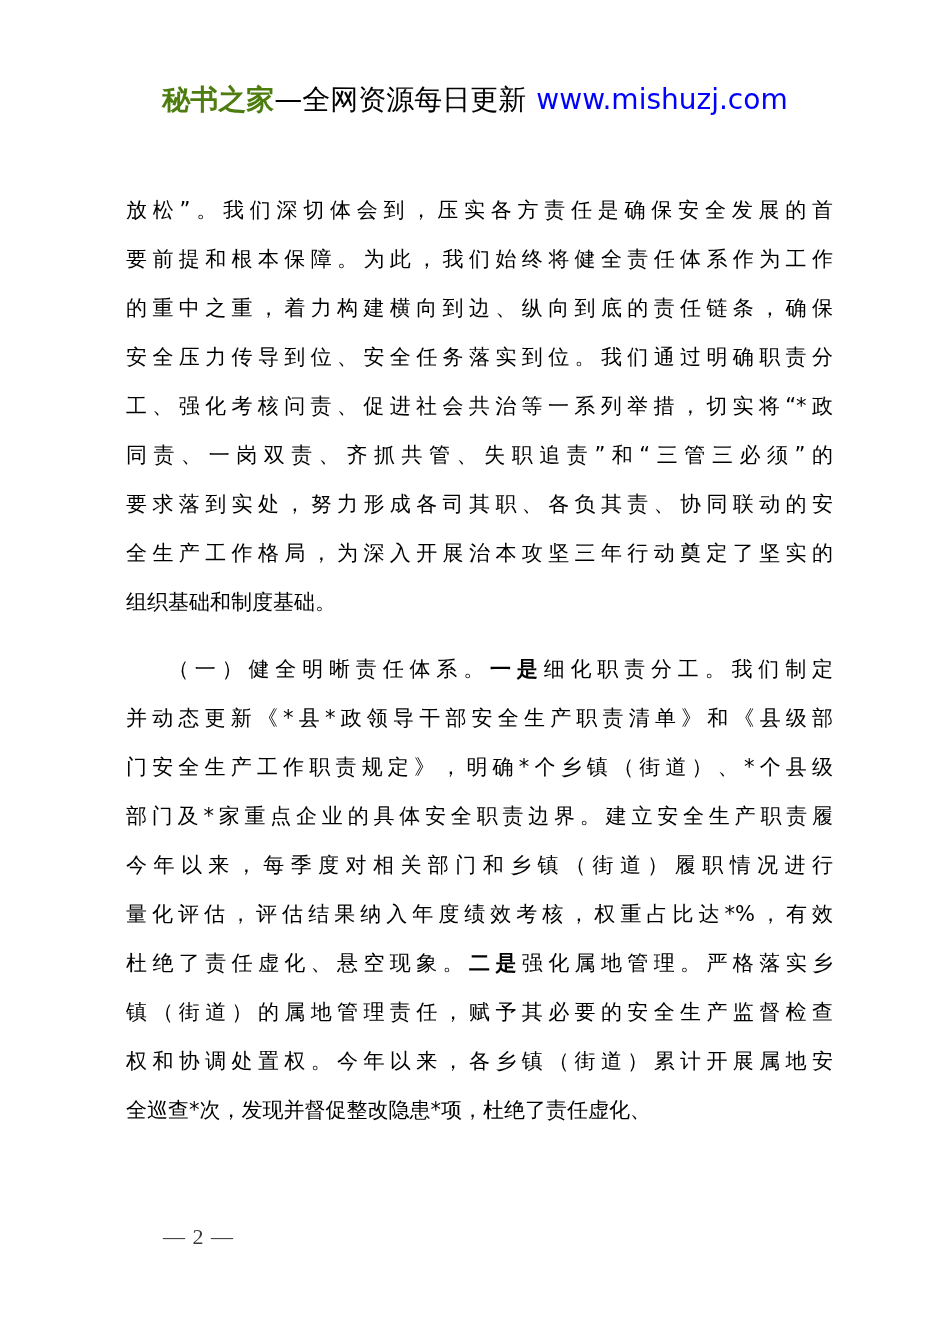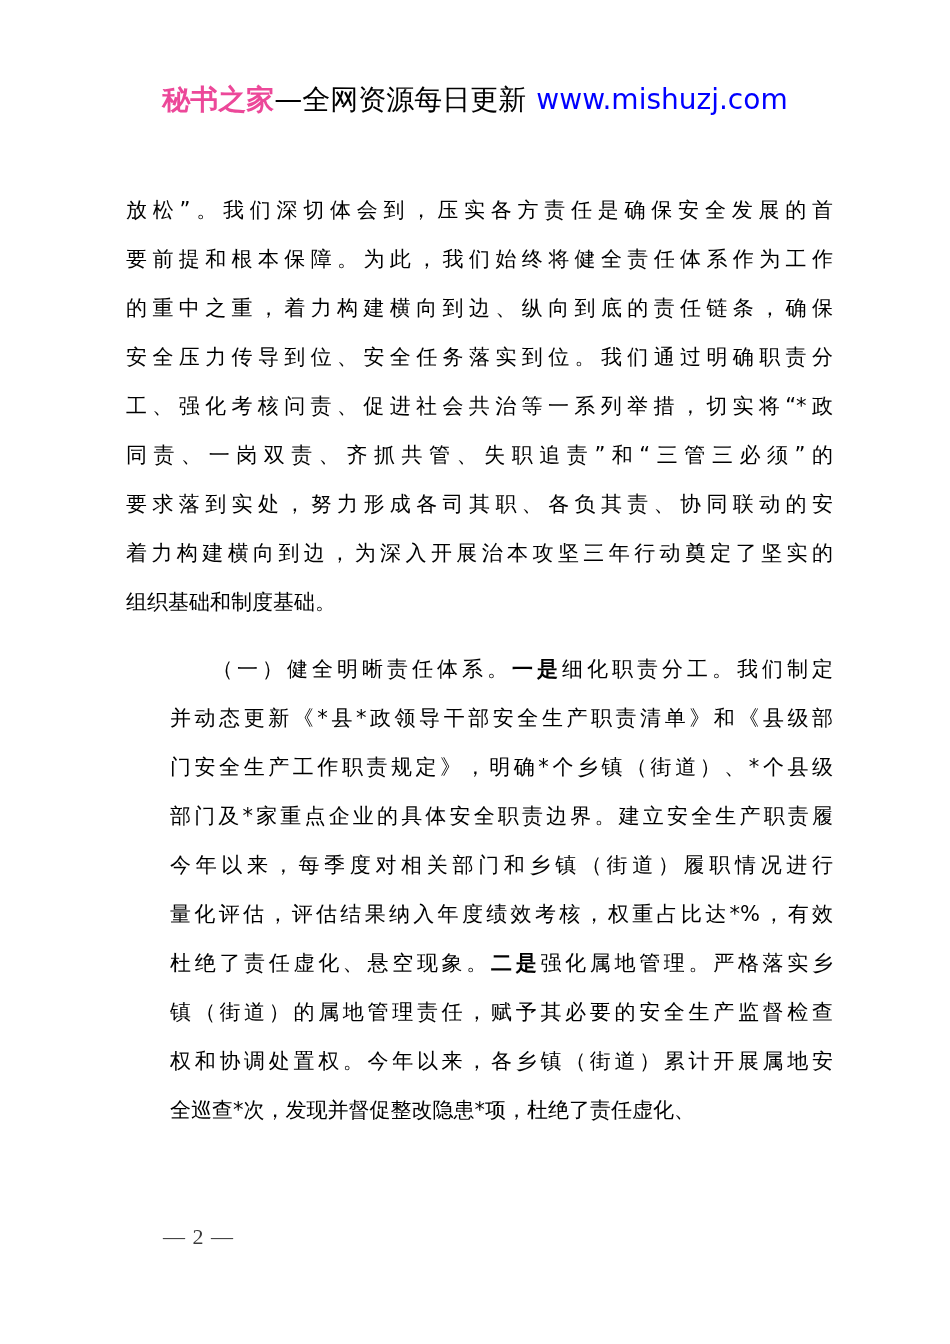--- a/index.html
+++ b/index.html
@@ -43,21 +43,20 @@
     top: 186px;
     left: 126px;
     width: 707px;
     font-size: 21px;
     line-height: 49px;
     color: #000000;
     letter-spacing: 0;
   }
   .para + .para {
     margin-top: 18px;
-    margin-left: 44px;
   }
   .line {
     text-align: justify;
     text-align-last: justify;
     text-justify: inter-ideograph;
   }
   .line.last {
     text-align-last: left;
   }
   .line.first-indent {
@@ -77,33 +76,33 @@
     color: #3a3a3a;
     letter-spacing: 1px;
   }
 </style>
 </head>
 <body>
 
 <div class="page">
 
   <div class="header">
-    <span class="site" style="color: #ec4899;">秘书之家</span><span class="sep" style="color: rgb(0, 0, 0);">—</span><span class="tag" style="color: rgb(0, 0, 0);">全网资源每日更新</span><span class="url" style="color: rgb(0, 0, 255); margin-top: 32px;">www.mishuzj.com</span>
+    <span class="site" style="color: #4d7c0f;">秘书之家</span><span class="sep" style="color: rgb(0, 0, 0);">—</span><span class="tag" style="color: rgb(0, 0, 0);">全网资源每日更新</span><span class="url" style="color: rgb(0, 0, 255); margin-top: 32px;">www.mishuzj.com</span>
   </div>
 
   <div class="body-text">
       <div class="para">
         <div class="line"><span>放松”。我们深切体会到，压实各方责任是确保安全发展的首</span></div>
         <div class="line"><span>要前提和根本保障。为此，我们始终将健全责任体系作为工作</span></div>
         <div class="line"><span>的重中之重，着力构建横向到边、纵向到底的责任链条，确保</span></div>
         <div class="line"><span>安全压力传导到位、安全任务落实到位。我们通过明确职责分</span></div>
         <div class="line"><span>工、强化考核问责、促进社会共治等一系列举措，切实将“*政</span></div>
         <div class="line"><span>同责、一岗双责、齐抓共管、失职追责”和“三管三必须”的</span></div>
         <div class="line"><span>要求落到实处，努力形成各司其职、各负其责、协同联动的安</span></div>
-        <div class="line"><span>着力构建横向到边，为深入开展治本攻坚三年行动奠定了坚实的</span></div>
+        <div class="line"><span>全生产工作格局，为深入开展治本攻坚三年行动奠定了坚实的</span></div>
         <div class="line last"><span>组织基础和制度基础。</span></div>
       </div>
       <div class="para">
         <div class="line first-indent"><span>（一）健全明晰责任体系。</span><span class="bold">一是</span><span>细化职责分工。我们制定</span></div>
         <div class="line"><span>并动态更新《*县*政领导干部安全生产职责清单》和《县级部</span></div>
         <div class="line"><span>门安全生产工作职责规定》，明确*个乡镇（街道）、*个县级</span></div>
         <div class="line"><span>部门及*家重点企业的具体安全职责边界。建立安全生产职责履</span></div>
         <div class="line"><span>今年以来，每季度对相关部门和乡镇（街道）履职情况进行</span></div>
         <div class="line"><span>量化评估，评估结果纳入年度绩效考核，权重占比达*%，有效</span></div>
         <div class="line"><span>杜绝了责任虚化、悬空现象。</span><span class="bold">二是</span><span>强化属地管理。严格落实乡</span></div>

